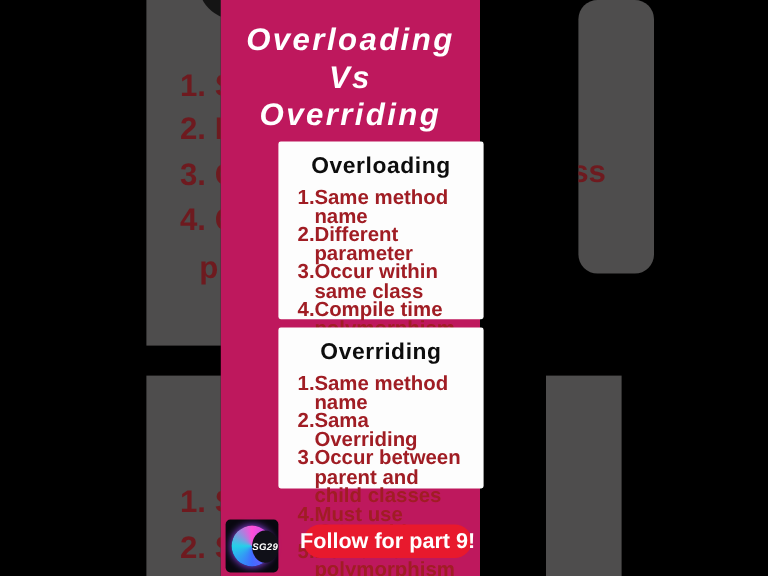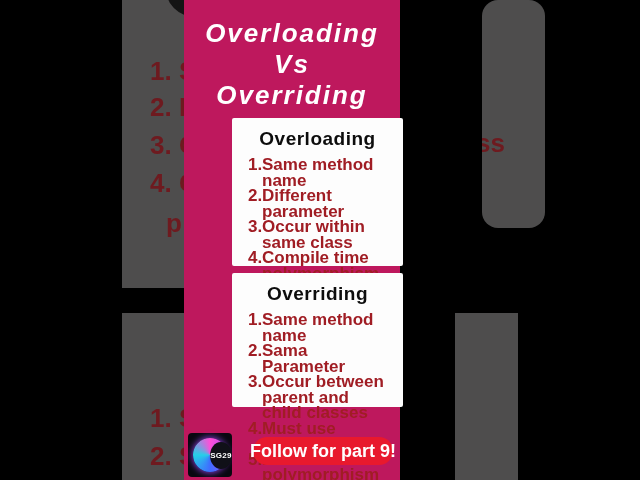--- a/index.html
+++ b/index.html
@@ -52,21 +52,21 @@
   }
   .logo-ring{
     width:34px;height:34px;border-radius:50%;
     background:conic-gradient(#ff4fd8,#9b4dff,#3f6cff,#25d0e8,#ff4fd8);
     display:flex;align-items:center;justify-content:center;
     box-shadow:0 0 6px 1px rgba(160,70,255,.8);
   }
   .logo-inner{
     width:27px;height:27px;border-radius:50%;background:#101018;
     display:flex;align-items:center;justify-content:center;
-    color:#fff;font-size:8px;font-weight:bold;letter-spacing:0.3px;margin-left:22px;
+    color:#fff;font-size:8px;font-weight:bold;font-style:italic;letter-spacing:0.3px;margin-left:22px;
   }
   .badge{
     position:absolute;left:253px;top:437px;width:140px;height:28px;border-radius:14px;
     background:#e8192d;color:#fff;font-weight:bold;font-size:18px;
     display:flex;align-items:center;justify-content:center;white-space:nowrap;
     border:none;cursor:pointer;font-family:"Liberation Sans",sans-serif;
   }
 </style>
 </head>
 <body>
@@ -106,21 +106,21 @@
           <li>Different parameter</li>
           <li>Occur within same class</li>
           <li>Compile time polymorphism</li>
         </ol>
     </div>
 
     <div class="card card2">
       <div class="card-heading">Overriding</div>
       <ol class="points">
           <li>Same method name</li>
-          <li>Sama Parameter</li>
+          <li>Sama Overriding</li>
           <li>Occur between parent and child classes</li>
           <li>Must use @Override</li>
           <li>Run time polymorphism</li>
         </ol>
     </div>
 
   </div>
 
   <div class="logo">
     <div class="logo-ring">

